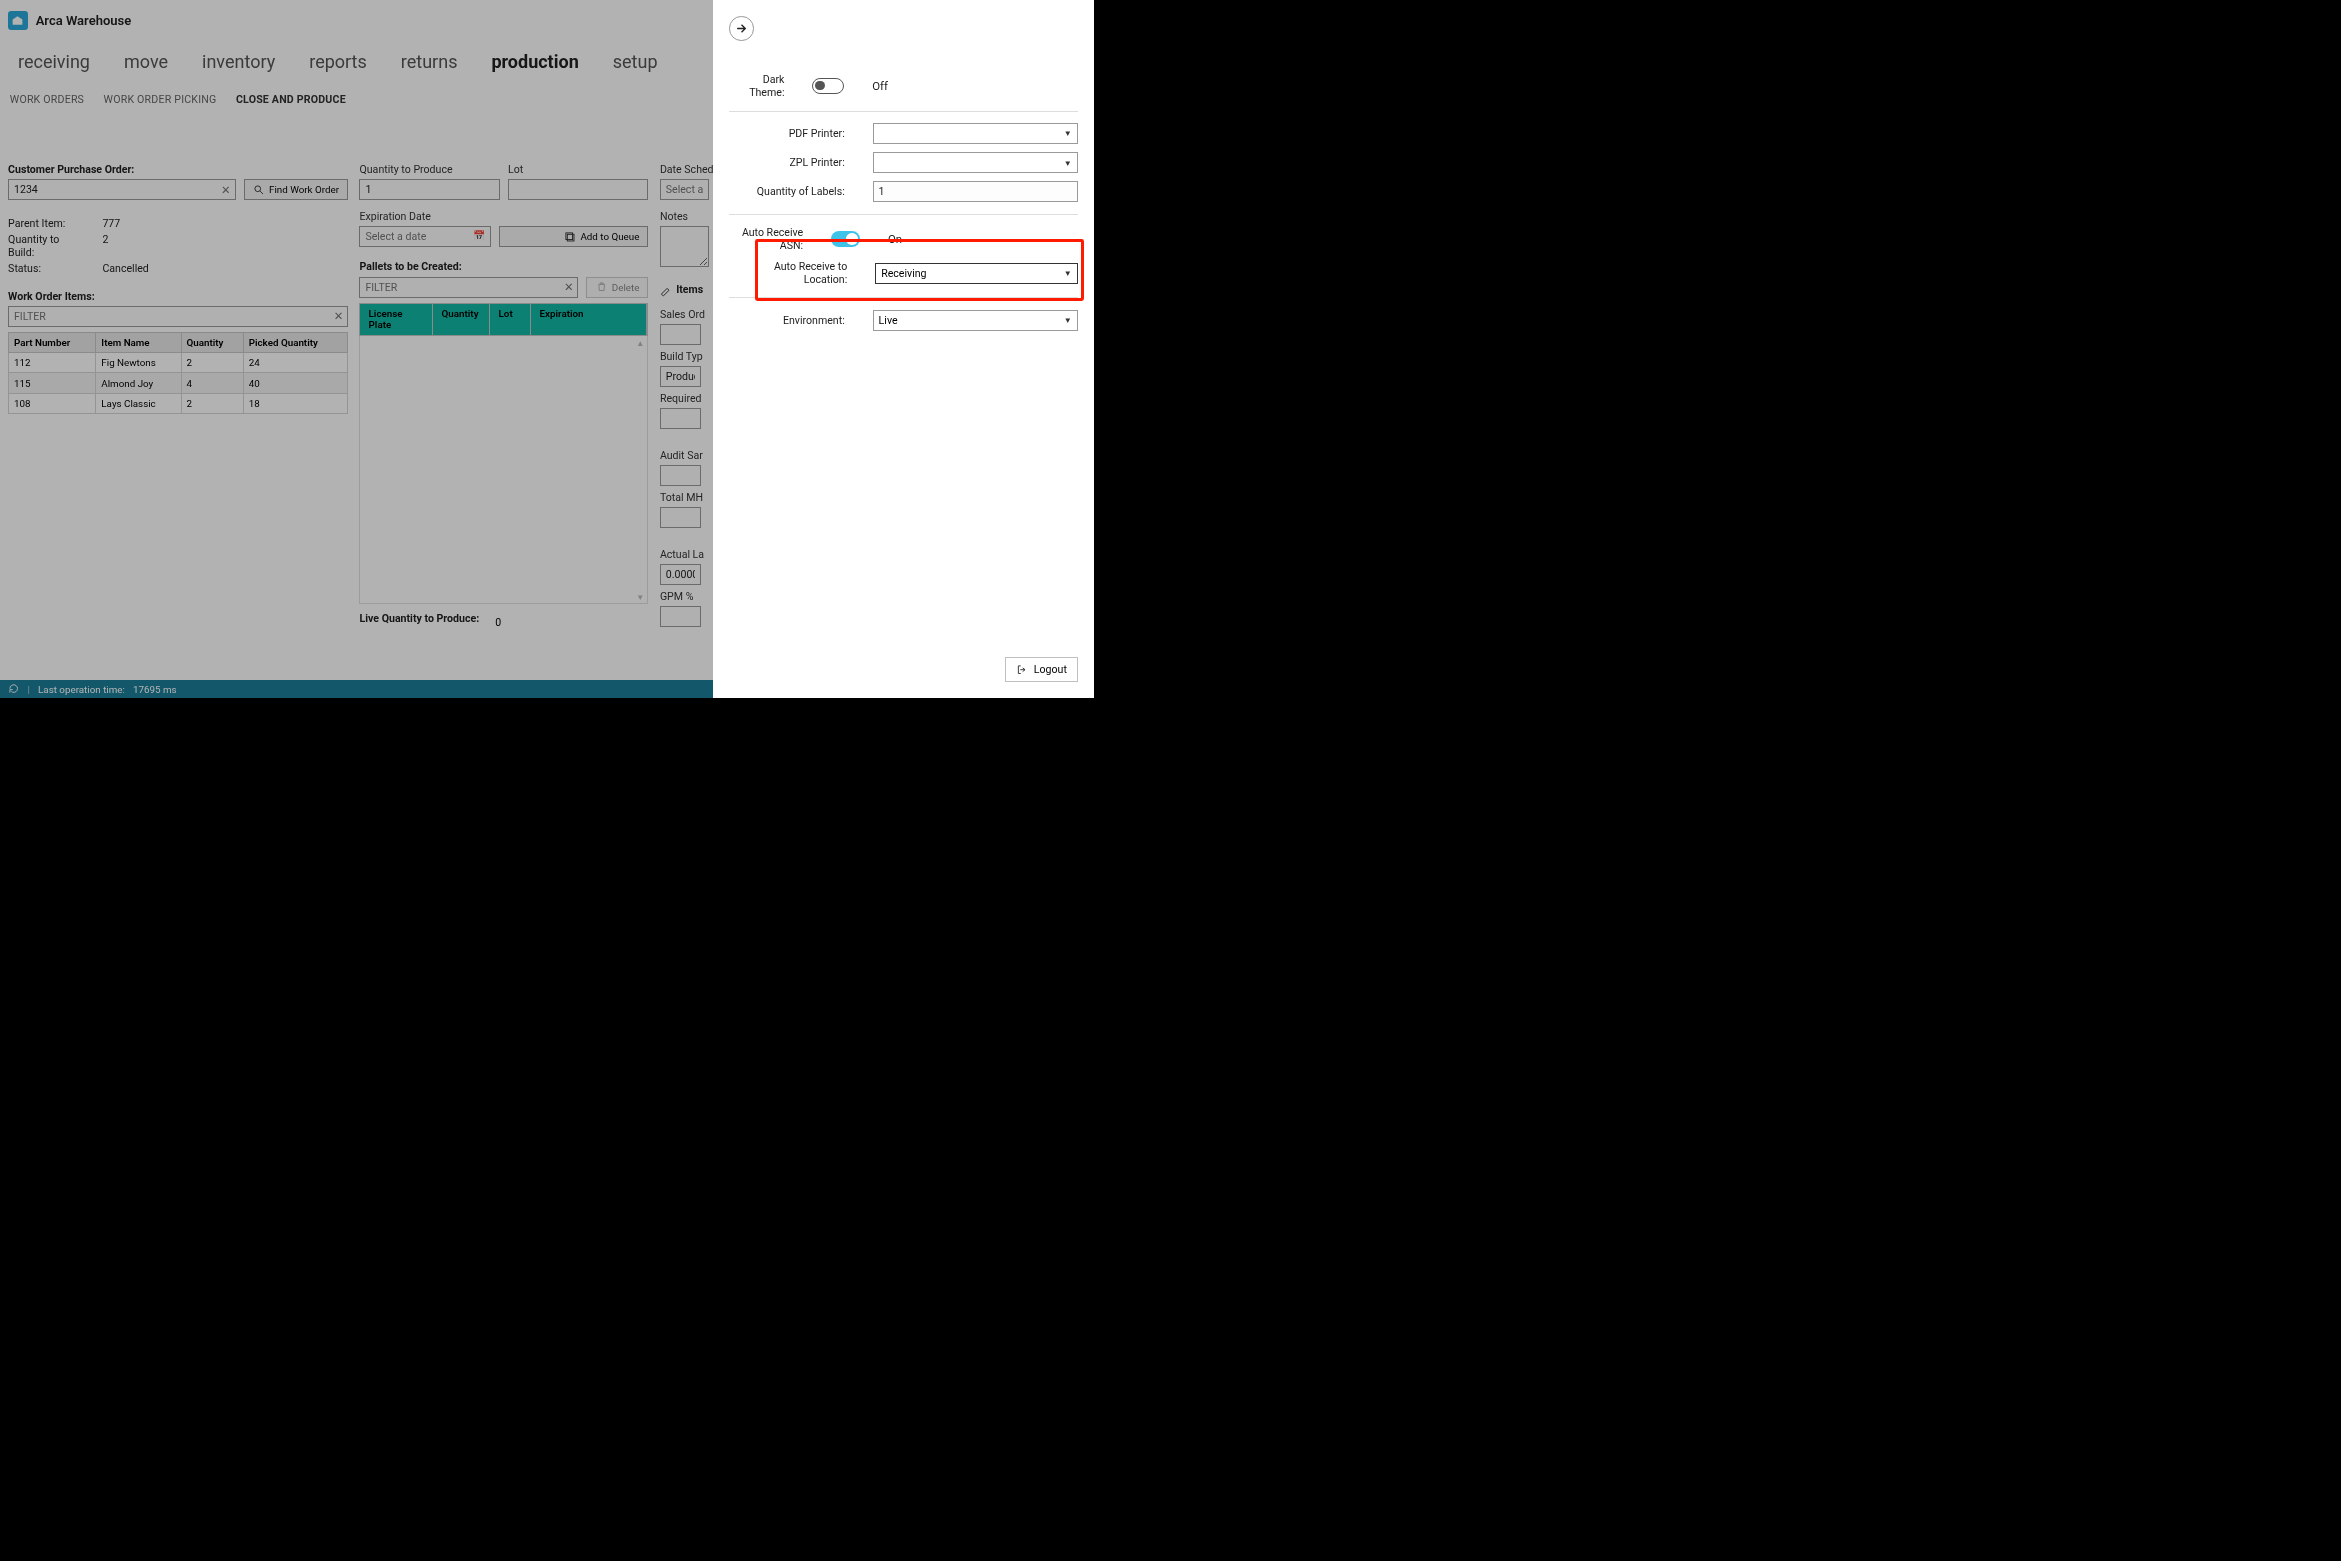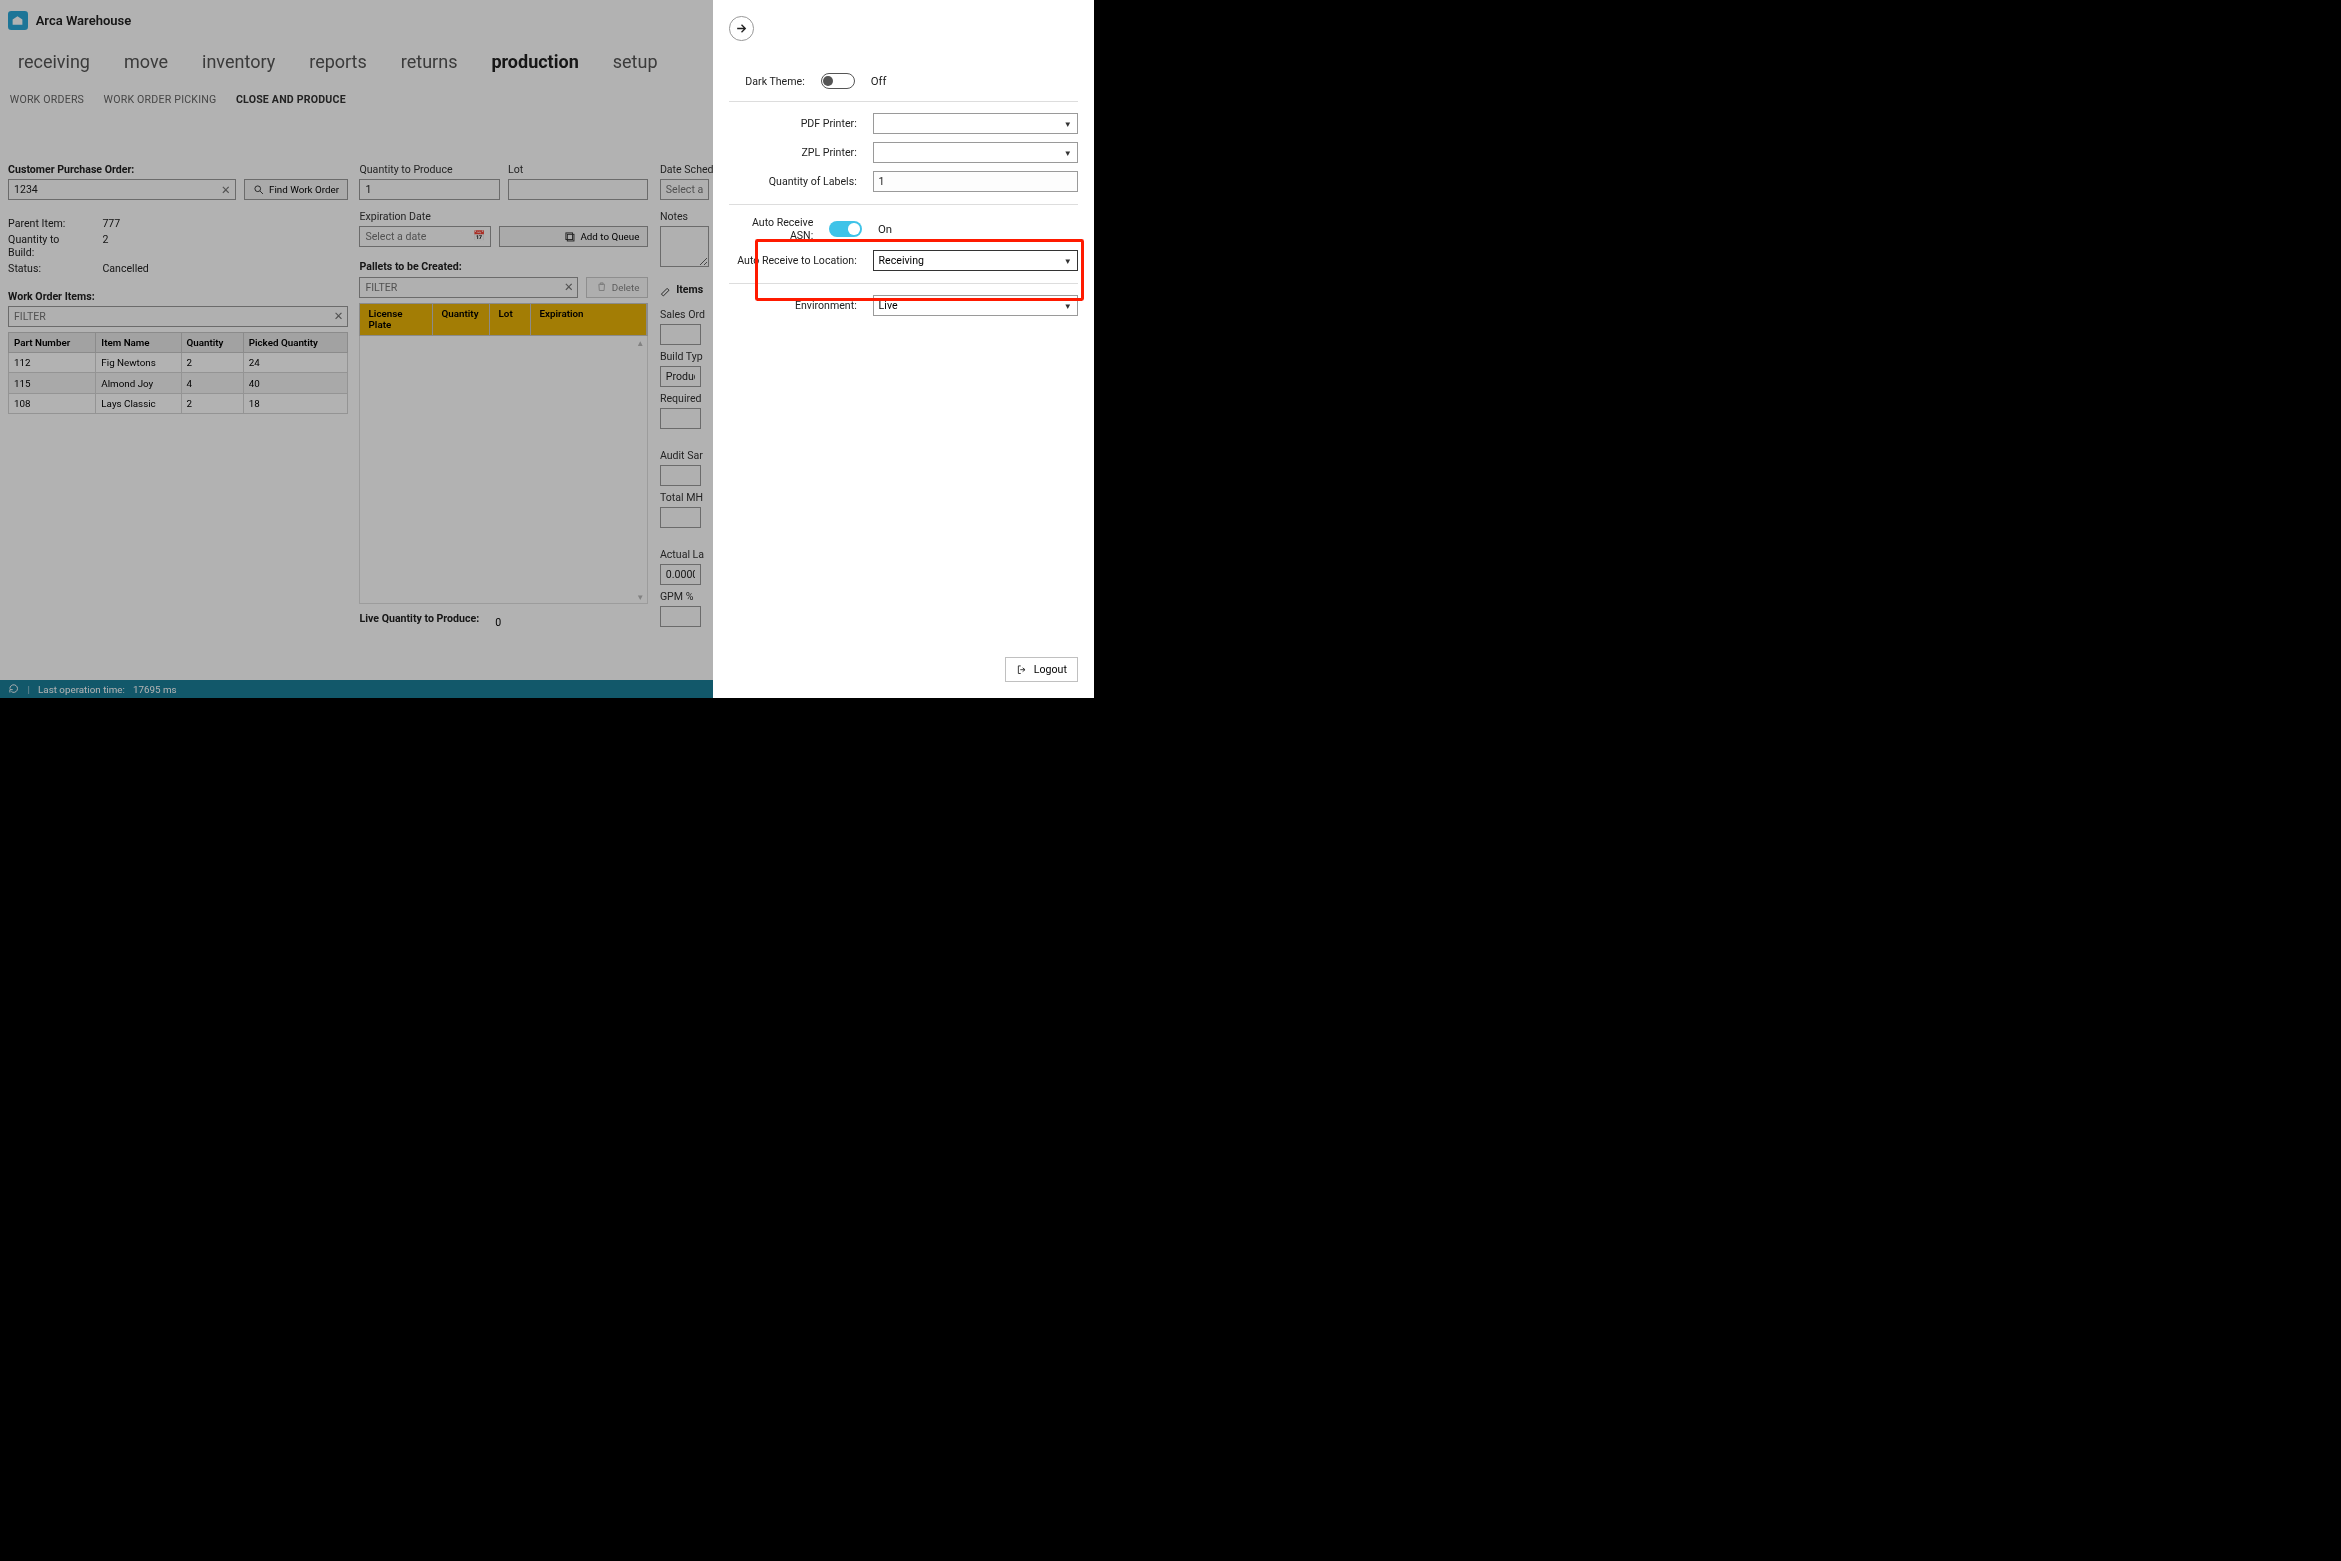--- a/index.html
+++ b/index.html
@@ -42,30 +42,30 @@
 .row { display: flex; gap: 8.1px; align-items: flex-end; }
 .kv { display: flex; gap: 16.3px; font-size: 10.6px; margin: 3.3px 0; }
 .kv .k { width: 78px; color: #222; }
 .kv .v { color: #222; }
 
 .table { width: 100%; border-collapse: collapse; margin-top: 4.9px; }
 .table th { background: #e8e8e8; border: 0.8px solid #c8c8c8; font-size: 9.8px; font-weight: 600; text-align: left; padding: 4.1px 4.9px; }
 .table td { border: 0.8px solid #d4d4d4; font-size: 9.8px; padding: 4.1px 4.9px; }
 .table tr:nth-child(even) td { background: #f3f3f3; }
 
-.pallets-header { background: #eab308; display:flex; border:0.8px solid #c8c8c8; }
+.pallets-header { background: #14b8a6; display:flex; border:0.8px solid #c8c8c8; }
 .pallets-header div { font-size:9.8px; font-weight:600; padding:4.9px 8.1px; border-right:0.8px solid #c8c8c8; }
 .pallets-body { height: 268px; border:0.8px solid #e0e0e0; border-top:0; position:relative; background:#fff; }
 .scroll-up { position:absolute; top:1.6px; right:3.3px; color:#bbb; font-size:8.1px; }
 .scroll-dn { position:absolute; bottom:1.6px; right:3.3px; color:#bbb; font-size:8.1px; }
 
 
 .drawer { position: absolute; top: 0; right: 0; width: 381px; height: 698px; background: #fff; z-index: 10; padding: 16.3px 16.3px 8.1px 16.3px; }
 .close-circle { width: 24.4px; height: 24.4px; border: 0.8px solid #999; border-radius: 50%; display:flex; align-items:center; justify-content:center; cursor:pointer; }
-.setting-row { display:flex; align-items:center; justify-content:flex-end; gap:16px; margin: 8.1px 0; }
+.setting-row { display:flex; align-items:center; justify-content:flex-end; gap:28px; margin: 8.1px 0; }
 .setting-row .slabel { font-size: 10.6px; color:#222; text-align:right; }
 .setting-row .sfield { width: 205px; }
 .select { width:100%; height:21px; border:0.8px solid #9a9a9a; background:#fff; padding:0 4.9px; font-size:10.6px; display:flex; align-items:center; justify-content:space-between; }
 .select .caret { font-size:8.1px; color:#333; }
 .hr { border:0; border-top:0.8px solid #ddd; margin: 11.4px 0; }
 .toggle { width:34px; height:16.3px; border-radius:9.8px; position:relative; display:inline-block; }
 .toggle.off { background:#fff; border:1.6px solid #555; }
 .toggle.off .knob { width:9.8px; height:9.8px; background:#555; border-radius:50%; position:absolute; left:1.6px; top:1.6px; }
 .toggle.on { background:#3fc3e8; }
 .toggle.on .knob { width:11.4px; height:11.4px; background:#fff; border-radius:50%; position:absolute; right:2.4px; top:2.4px; }

